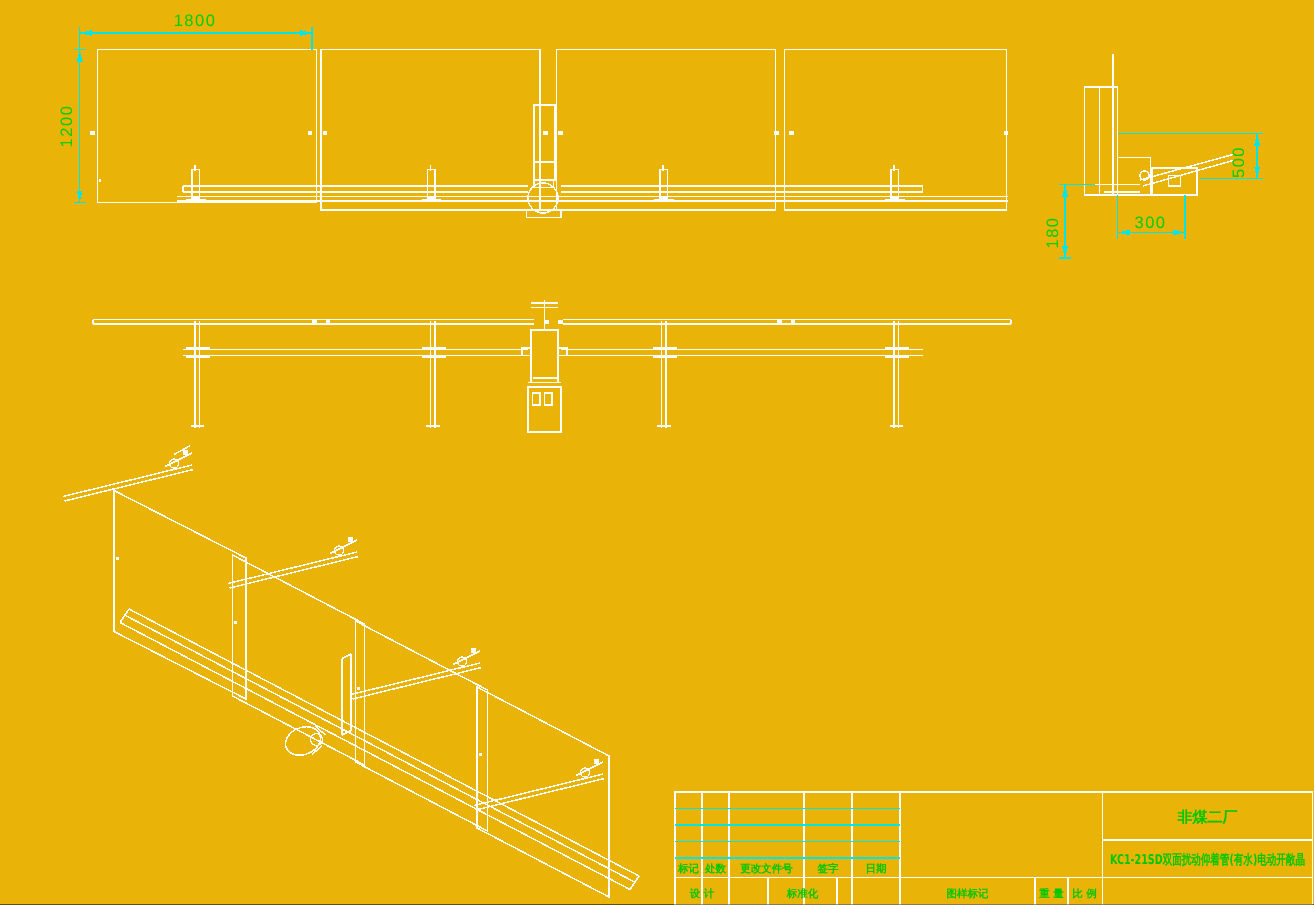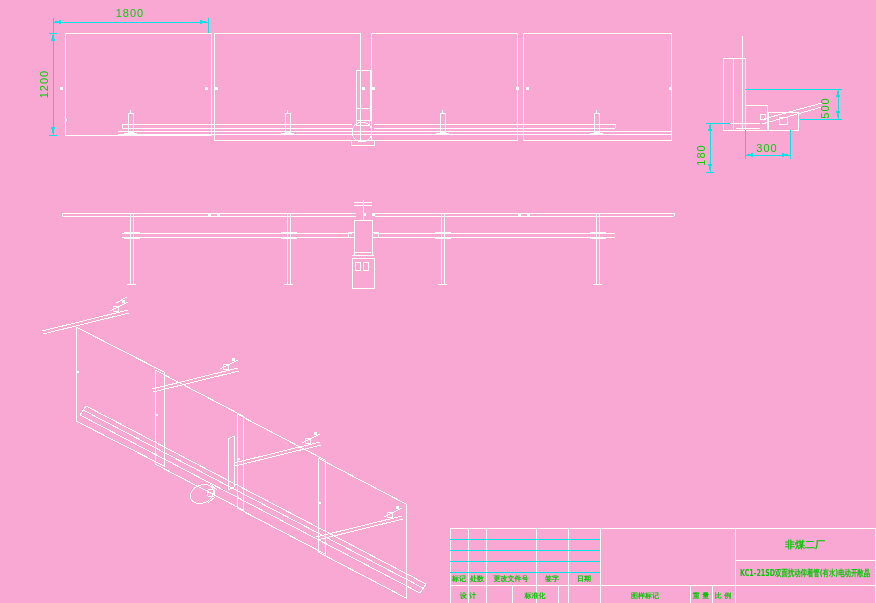--- a/index.html
+++ b/index.html
@@ -1,18 +1,18 @@
 <!DOCTYPE html>
 <html><head>
 <meta charset="utf-8">
 <title>CAD Drawing</title>
 <style>
   html,body{margin:0;padding:0;background:#000;}
   body{width:876px;height:603px;overflow:hidden;font-family:"Liberation Sans",sans-serif;}
-  #stage{position:relative;width:876px;height:603px;background:#f9a8d4;}
+  #stage{position:relative;width:876px;height:603px;background:#eab308;}
   #cad{position:absolute;left:0;top:0;}
   .dimtext{fill:#00d000;font-family:"Liberation Sans",sans-serif;font-size:11px;letter-spacing:1px;}
   .tbtext{fill:#00c800;font-family:"DejaVu Sans",sans-serif;font-weight:bold;}
   .tbtext.small{font-size:7px;}
   .tbtext.mid{font-size:9px;}
   .tbtext.big{font-size:10px;}
   .white{stroke:#ffffff;fill:none;stroke-width:1;}
   .whitefill{fill:#ffffff;stroke:none;}
   .cyan{stroke:#00e5e5;fill:none;stroke-width:1;}
   .cyanfill{fill:#00e5e5;stroke:none;}

